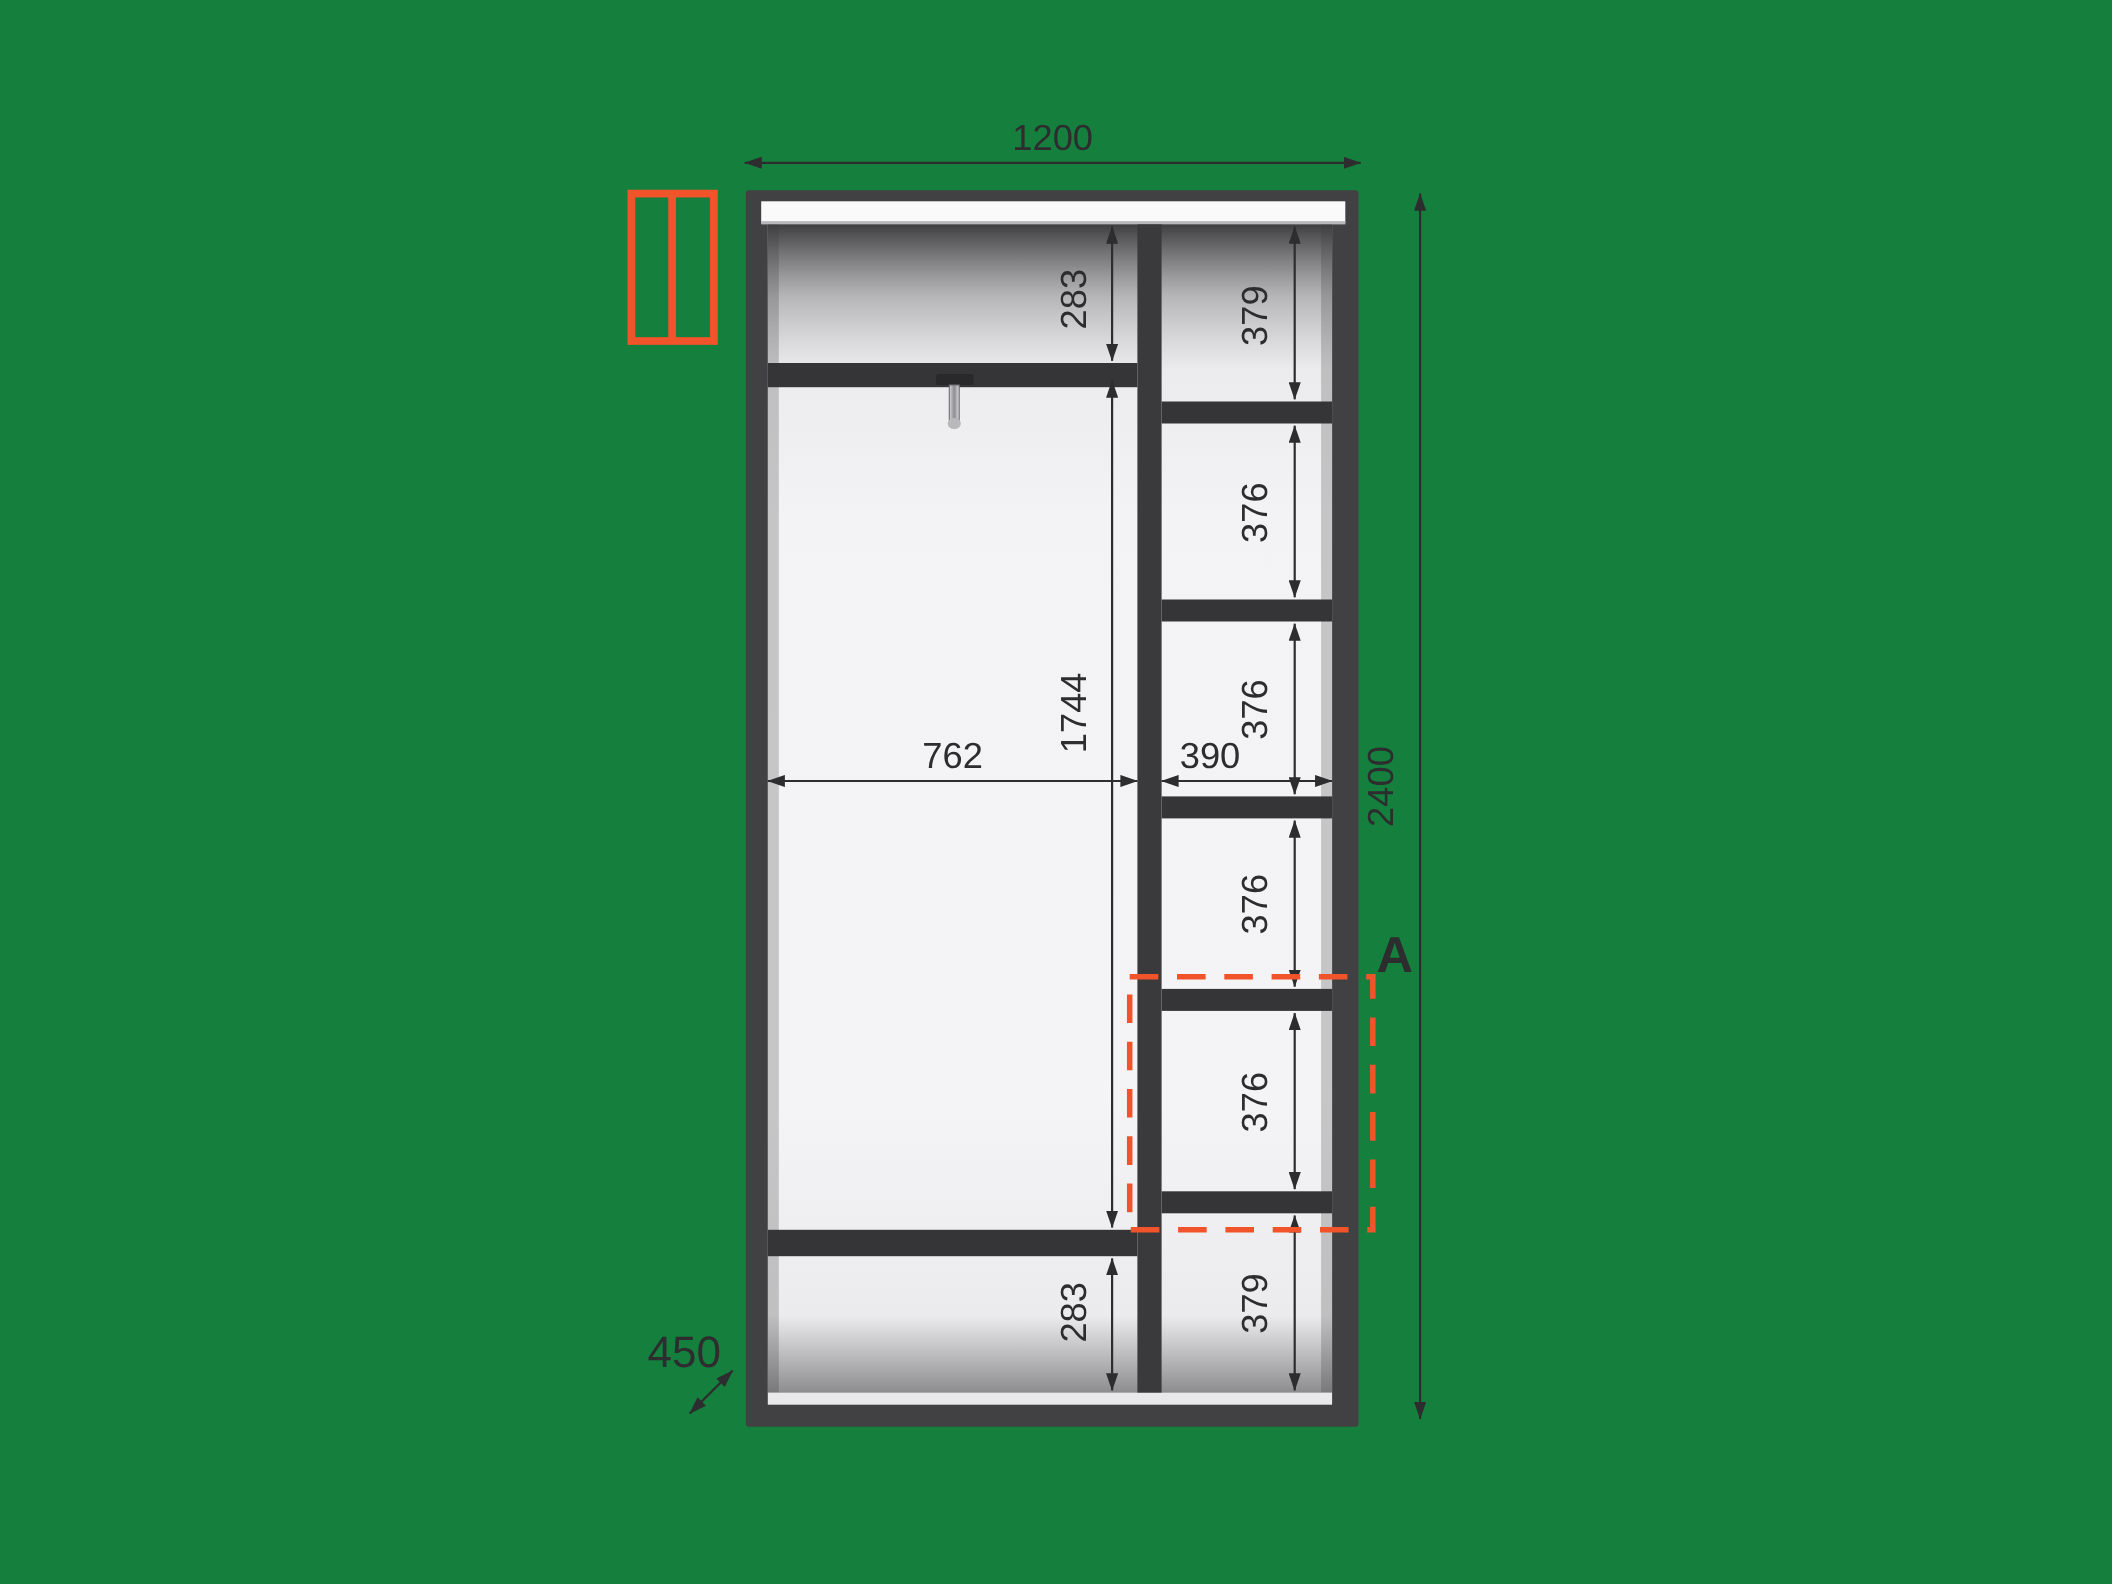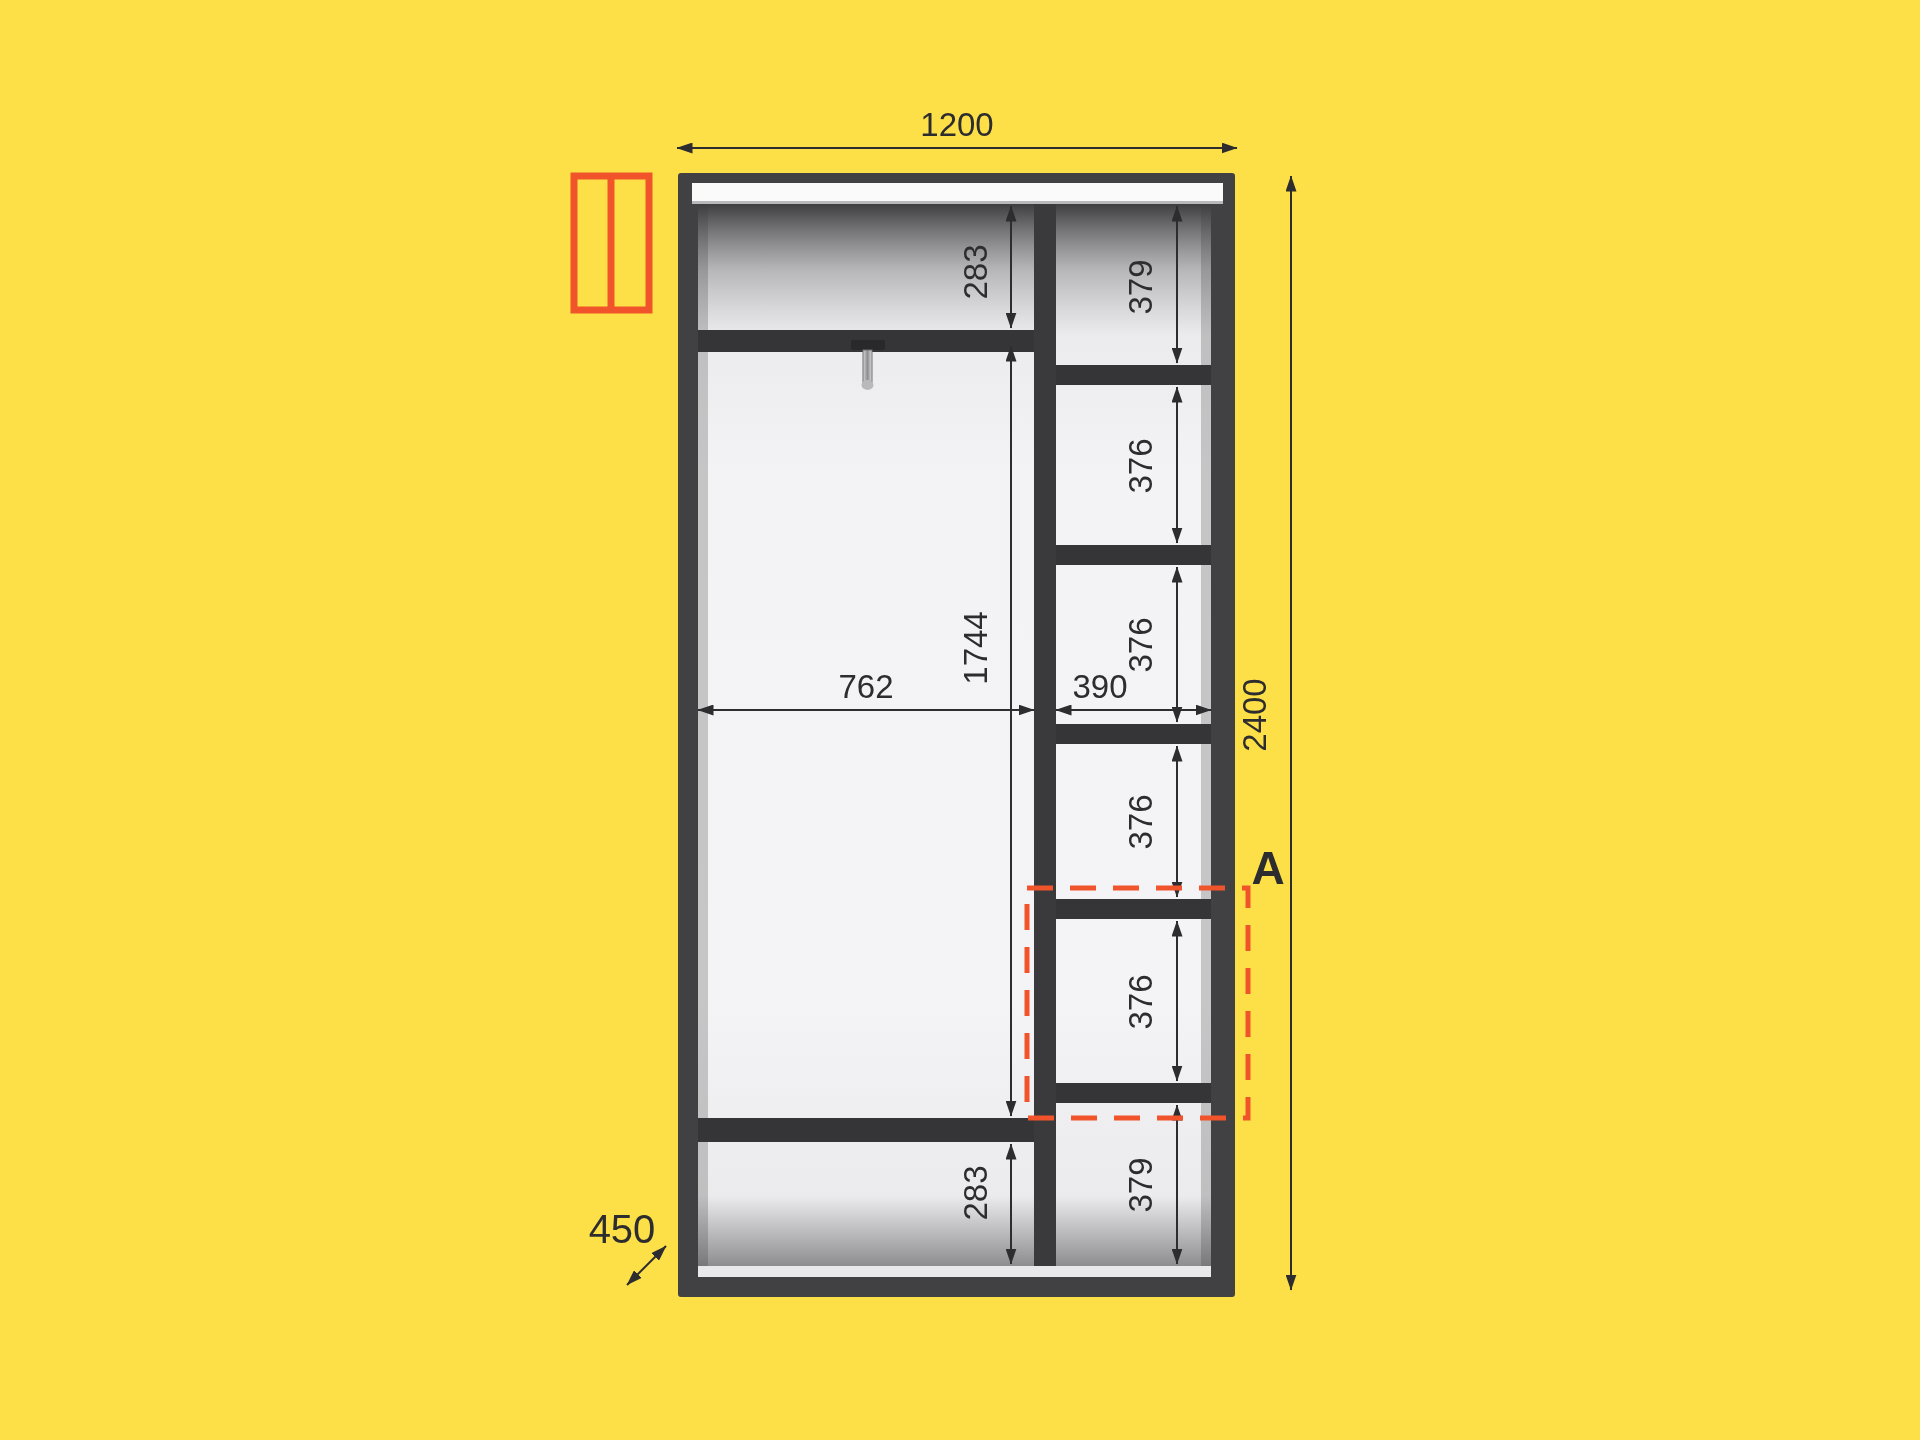--- a/index.html
+++ b/index.html
@@ -1,16 +1,16 @@
 <!DOCTYPE html>
 <html><head>
 <meta charset="utf-8">
 <style>
   html,body{margin:0;padding:0;background:#ffffff;}
-  .stage{position:relative;width:1920px;height:1440px;background:#fde047;overflow:hidden;}
+  .stage{position:relative;width:1920px;height:1440px;background:#15803d;overflow:hidden;}
   svg{display:block;width:1920px;height:1440px;}
   text{font-family:"Liberation Sans","DejaVu Sans",sans-serif;fill:#2D2D2F;}
   .dim-line{stroke:#2D2D2F;stroke-width:2;fill:none;}
   .dim-text{font-size:33px;}
   .dim-text-lg{font-size:40px;}
   .callout-box{fill:none;stroke-width:5;stroke-dasharray:26 17;}
   .callout-text{font-size:46px;font-weight:bold;}
   .icon-stroke{fill:none;stroke-width:7;}
 </style>
 </head>

